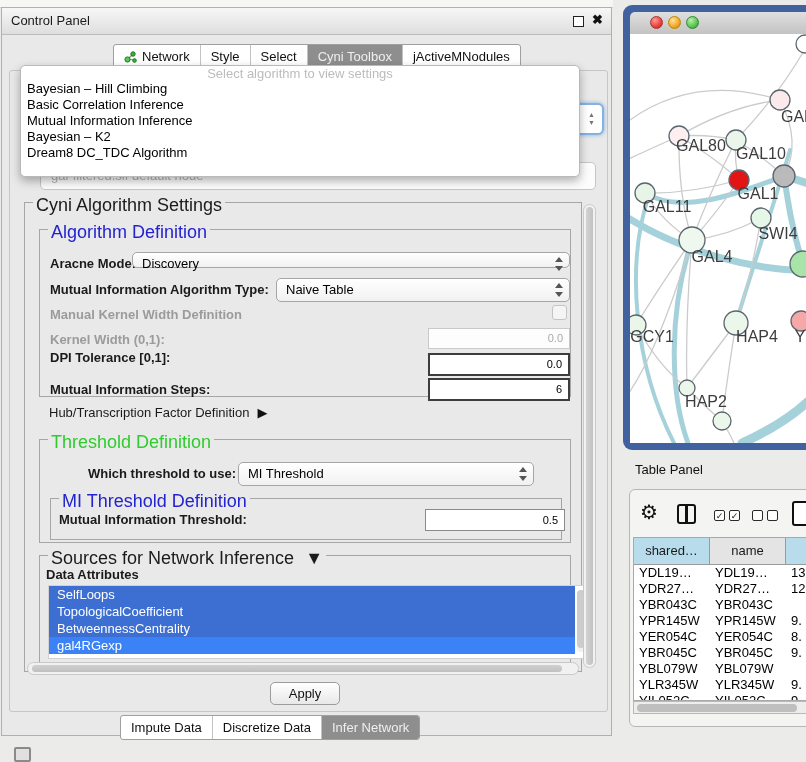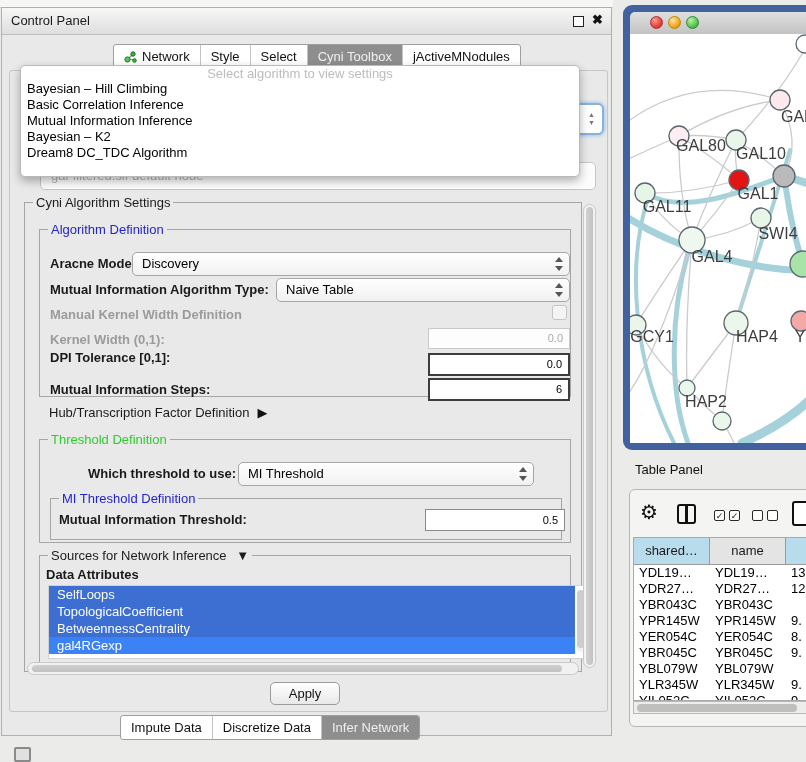--- a/index.html
+++ b/index.html
@@ -27,21 +27,21 @@
   .ghost-combo{left:38px;top:154px;width:556px;height:28px;background:#fcfcfc;border:1px solid #c6c6c6;border-radius:5px;z-index:5;box-sizing:border-box;}
   .ghost-combo span{position:absolute;left:10px;line-height:26px;font-size:13px;color:#b2b2b2;}
   
   .dd-overlay{left:18px;top:57px;width:560px;height:112px;background:#fff;border:1px solid #b9b9b9;border-radius:5px;
               box-shadow:0 4px 10px rgba(0,0,0,.3);z-index:40;box-sizing:border-box;}
   .dd-ph{text-align:center;color:#bcbcbc;font-size:13px;height:15px;line-height:15px;}
   .dd-opt{font-size:13px;line-height:16px;padding-left:6px;color:#000;white-space:nowrap;}
   .dd-opt.bold{font-weight:bold;}
   
   .group{position:absolute;border:1px solid #a6a6a6;}
-  .legend{position:absolute;top:-8px;left:8px;background:#e9e9e9;padding:0 3px;font-size:13px;white-space:nowrap;}
+  .legend{position:absolute;top:-8px;left:8px;background:#e9e9e9;padding:0 3px;font-size:18px;white-space:nowrap;}
   .legend.blue{color:#2323cf;} .legend.green{color:#2ecc2e;} .legend.dark{color:#1b1b1b;}
   .lbl{position:absolute;font-size:13px;font-weight:bold;color:#1a1a1a;white-space:nowrap;}
   .lbl.dis{color:#9b9b9b;}
   .combo{position:absolute;background:linear-gradient(#ffffff,#f1f1f1);border:1px solid #a6a6a6;border-radius:5px;box-sizing:border-box;}
   .combo .cv{position:absolute;left:9px;top:0;line-height:22px;font-size:13px;color:#000;}
   .combo .step{position:absolute;right:6px;top:3px;width:9px;height:16px;}
   .combo .step:before,.combo .step:after{content:"";position:absolute;left:1px;border-left:4px solid transparent;border-right:4px solid transparent;}
   .combo .step:before{top:1px;border-bottom:5px solid #555;}
   .combo .step:after{bottom:1px;border-top:5px solid #555;}
   .field{position:absolute;background:#fff;box-sizing:border-box;}
@@ -146,21 +146,21 @@
           <div class="dd-opt">Dream8 DC_TDC Algorithm</div>
         </div>
     </div>
 
     <div class="group" id="settings-group" style="left:22px;top:194px;width:556px;height:468px;">
       <span class="legend dark">Cyni Algorithm Settings</span>
 
       <div class="group" style="left:14px;top:26px;width:530px;height:166px;">
         <span class="legend blue">Algorithm Definition</span>
         <span class="lbl" style="left:10px;top:26px;">Aracne Mode:</span>
-        <div class="combo" style="left:92px;top:22px;width:438px;height:24px;">
+        <div class="combo" style="left:92px;top:22px;width:438px;height:16px;">
           <span class="cv">Discovery</span>
             <span class="step"></span>
         </div>
         <span class="lbl" style="left:10px;top:52px;">Mutual Information Algorithm Type:</span>
         <div class="combo" style="left:236px;top:48px;width:294px;height:24px;">
           <span class="cv">Naive Table</span>
             <span class="step"></span>
         </div>
         <span class="lbl dis" style="left:10px;top:77px;">Manual Kernel Width Definition</span>
         <span class="checkbox" style="left:512px;top:75px;"></span>

